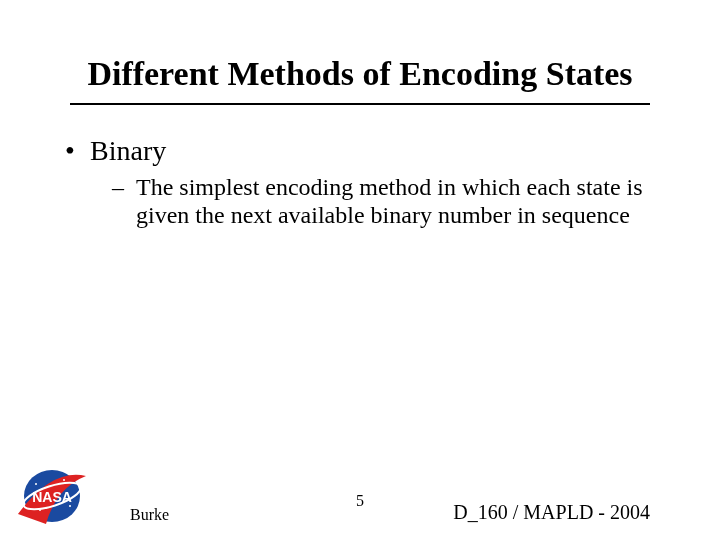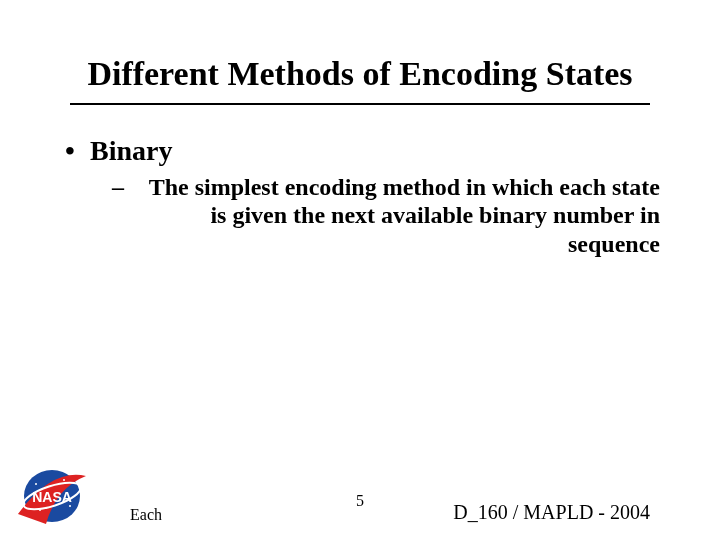--- a/index.html
+++ b/index.html
@@ -1,22 +1,22 @@
 <!DOCTYPE html>
 <html><head>
 <meta charset="utf-8">
 <style>
   * { margin: 0; padding: 0; box-sizing: border-box; }
   html, body { width: 720px; height: 540px; background: #fff; font-family: "Times New Roman", Times, serif; color: #000; }
   .slide { width: 720px; height: 540px; position: relative; padding: 55px 60px 0 60px; }
   .title { font-size: 34px; text-align: center; padding-bottom: 10px; border-bottom: 2px solid #000; margin: 0 10px 30px 10px; }
   .bullets { list-style: none; font-size: 28px; }
-  .bullets > li { margin-bottom: 8px; padding-left: 30px; position: relative; font-weight: bold; }
+  .bullets > li { margin-bottom: 8px; padding-left: 30px; position: relative; }
   .bullets > li::before { content: "•"; position: absolute; left: 5px; top: 0; }
-  .sub { list-style: none; font-size: 24px; margin: 6px 0 14px 22px; text-align: right; }
+  .sub { list-style: none; font-size: 24px; margin: 6px 0 14px 22px; }
   .sub > li { position: relative; padding-left: 24px; margin-bottom: 4px; line-height: 1.18; }
   .sub > li::before { content: "–"; position: absolute; left: 0; top: 0; }
   .footer { position: absolute; left: 0; bottom: 12px; width: 720px; height: 60px; }
   .author { position: absolute; left: 130px; bottom: 4px; font-size: 16px; }
   .pagenum { position: absolute; left: 0; width: 720px; text-align: center; bottom: 18px; font-size: 16px; }
   .conf { position: absolute; right: 70px; bottom: 4px; font-size: 20px; }
   .logo { position: absolute; left: 16px; bottom: 0; }
 </style>
 </head>
 <body>
@@ -40,18 +40,18 @@
         <ellipse cx="36" cy="30" rx="28" ry="26" fill="#1a4aa0"></ellipse>
         <path d="M2 48 Q36 2 70 10 Q40 22 30 58 Z" fill="#d22"></path>
         <ellipse cx="36" cy="30" rx="30" ry="10" fill="none" stroke="#fff" stroke-width="2" transform="rotate(-18 36 30)"></ellipse>
         <text x="36" y="36" text-anchor="middle" fill="#fff" font-family="Arial, sans-serif" font-weight="bold" font-size="14">NASA</text>
         <circle cx="20" cy="18" r="1" fill="#fff"></circle>
           <circle cx="48" cy="14" r="1" fill="#fff"></circle>
         <circle cx="54" cy="40" r="1" fill="#fff"></circle>
           <circle cx="24" cy="44" r="1" fill="#fff"></circle>
       </svg>
     </div>
-    <div class="author">Each</div>
+    <div class="author">Burke</div>
     <div class="pagenum">5</div>
     <div class="conf">D_160 / MAPLD - 2004</div>
   </div>
 
 </div>
 
 </body></html>

